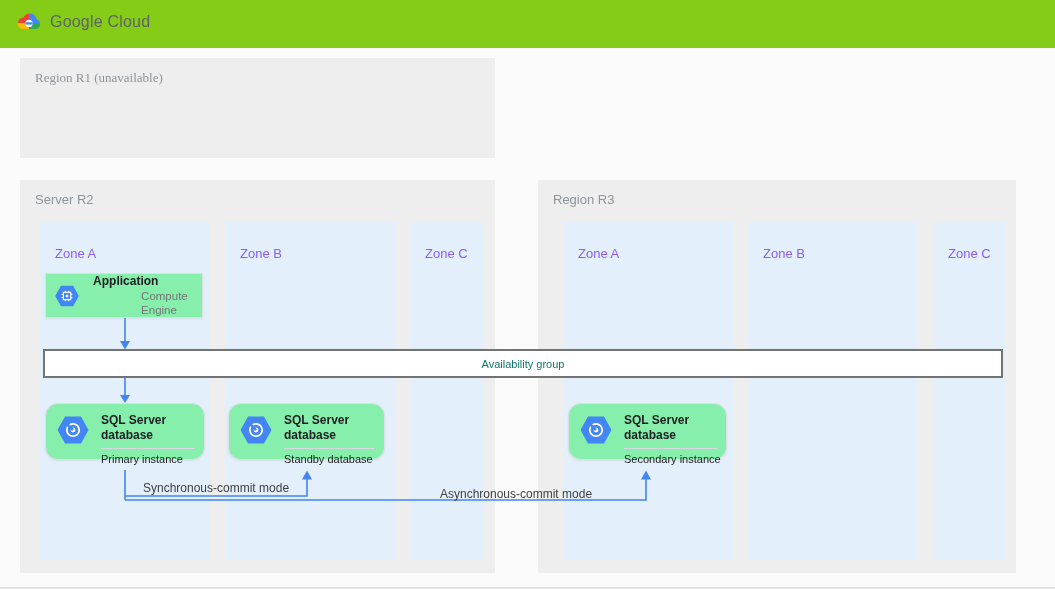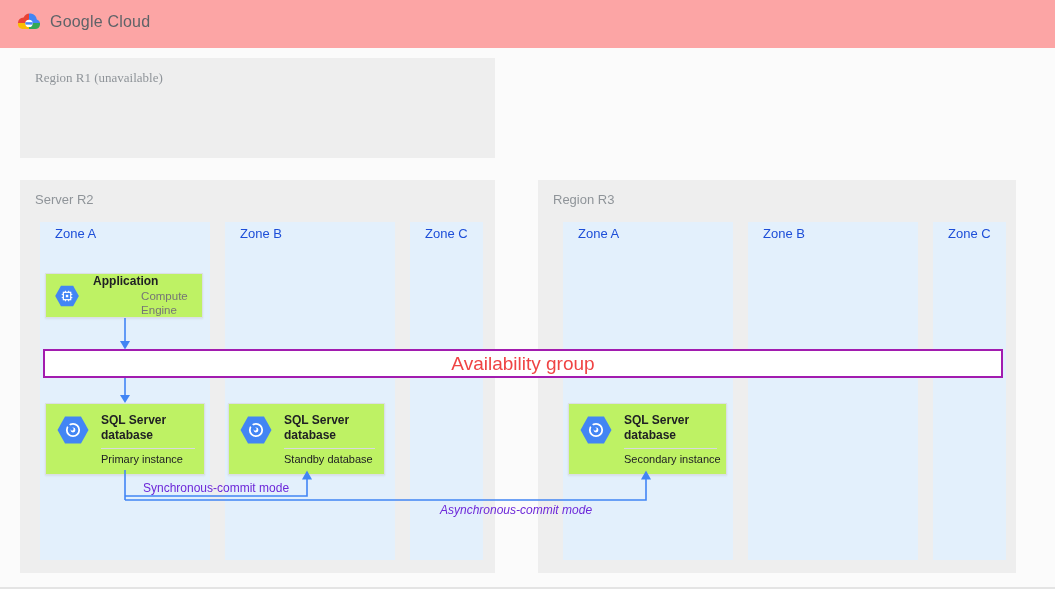--- a/index.html
+++ b/index.html
@@ -1,65 +1,65 @@
 <!DOCTYPE html>
 <html><head>
 <meta charset="utf-8">
 <style>
   html,body{margin:0;padding:0;background:#ffffff;}
   .canvas{
     position:relative;width:1055px;height:589px;overflow:hidden;
     background:#fbfbfb;font-family:"Liberation Sans",sans-serif;
     border-bottom:2px solid #e4e4e4;box-sizing:border-box;
   }
-  .header{position:absolute;left:0;top:0;right:0;height:48px;background:#fca5a5;}
+  .header{position:absolute;left:0;top:0;right:0;height:48px;background:#84cc16;}
   .brand{position:absolute;left:16px;top:12px;display:flex;align-items:center;gap:9px;}
   .brand-text{font-size:16px;color:#5f6368;letter-spacing:.2px;}
 
   .region{position:absolute;background:#eeeeee;}
   #region-r1{left:20px;top:58px;width:475px;height:100px;font-family:Liberation Serif, serif;}
   #region-r2{left:20px;top:180px;width:475px;height:393px;}
   #region-r3{left:538px;top:180px;width:478px;height:393px;text-align:right;}
   .region-label{position:absolute;left:15px;top:12px;font-size:13px;color:#8f9499;}
 
   .zone{position:absolute;top:42px;bottom:13px;background:#e3f0fc;}
   #zone-r2-a{left:20px;width:170px;}
   #zone-r2-b{left:205px;width:170px;}
   #zone-r2-c{left:390px;width:73px;}
   #zone-r3-a{left:25px;width:170px;}
   #zone-r3-b{left:210px;width:170px;}
   #zone-r3-c{left:395px;width:73px;}
-  .zone-label{position:absolute;left:15px;top:4px;font-size:13px;color:#1d4ed8;}
+  .zone-label{position:absolute;left:15px;top:24px;font-size:13px;color:#8b5cf6;}
 
-  .card{position:absolute;background:#bef264;border:1px solid #dcdfe3;
+  .card{position:absolute;background:#86efac;border:1px solid #dcdfe3;
         box-shadow:0 1px 2px rgba(0,0,0,.07);box-sizing:border-box;}
   #card-app{left:45px;top:273px;width:158px;height:45px;display:flex;align-items:center;padding-left:8px;}
   .app-text{margin-left:13px;}
   .app-title{font-size:12px;font-weight:700;color:#202124;line-height:15px;}
   .app-sub{font-size:11.5px;color:#757575;line-height:14px;margin-left:48px;}
 
-  .sql-card{height:72px;}
+  .sql-card{height:57px;border-radius:13px;}
   #card-primary{left:45px;top:403px;width:160px;}
   #card-standby{left:228px;top:403px;width:157px;}
   #card-secondary{left:568px;top:403px;width:159px;}
   .sql-icon{position:absolute;left:10px;top:11px;}
   .sql-title{position:absolute;left:55px;top:9px;width:94px;font-size:12px;font-weight:700;
              color:#202124;line-height:14.5px;}
   .sql-divider{position:absolute;left:55px;right:9px;top:44px;border-top:1px solid #d7dade;}
   .sql-instance{position:absolute;left:55px;top:49px;font-size:11px;color:#202124;}
 
   #availability-bar{position:absolute;left:43px;top:349px;width:960px;height:29px;
-    background:#ffffff;border:2px solid #a21caf;box-sizing:border-box;
+    background:#ffffff;border:2px solid #737373;box-sizing:border-box;
     display:flex;align-items:center;justify-content:center;
-    font-size:19px;color:#ef4444;}
+    font-size:11px;color:#0f766e;}
 
   .overlay{position:absolute;left:0;top:0;pointer-events:none;}
-  .conn-label{position:absolute;font-size:12px;color:#6d28d9;white-space:nowrap;}
+  .conn-label{position:absolute;font-size:12px;color:#404040;white-space:nowrap;}
   #sync-label{left:143px;top:481px;}
-  #async-label{left:440px;top:503px;font-style:italic;}
+  #async-label{left:440px;top:487px;}
 </style>
 </head>
 <body>
 
 <div class="canvas">
 
   <div class="header">
     <div class="brand">
       <svg width="25" height="20" viewBox="0 0 25 20">
         <defs>

